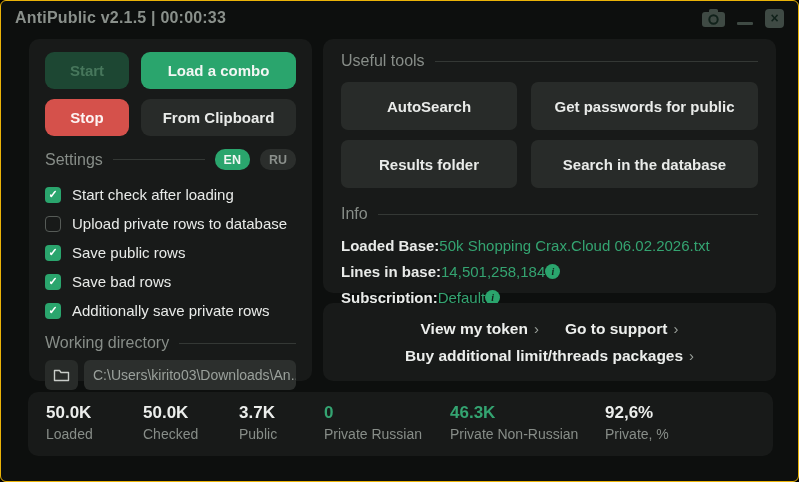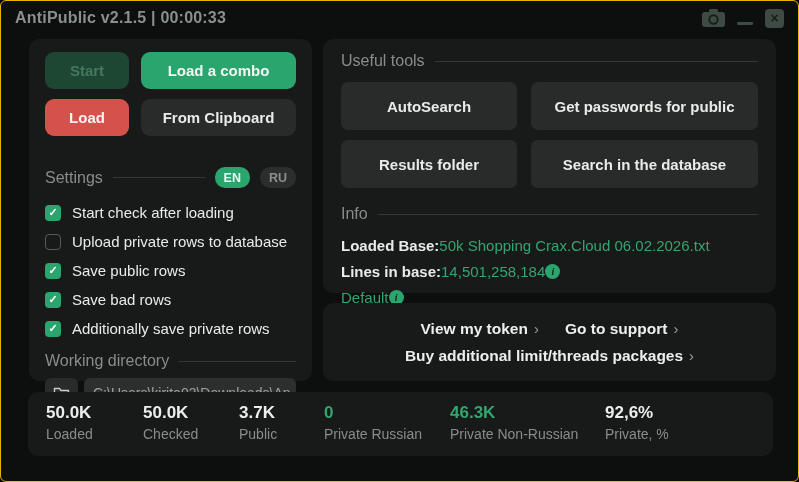--- a/index.html
+++ b/index.html
@@ -25,21 +25,21 @@
   .right-card2{ left:322px; top:302px; width:453px; height:78px; display:flex; flex-direction:column;
     align-items:center; justify-content:center; gap:9px; }
   
   .btn-grid { display:grid; grid-template-columns:84px 1fr; gap:10px 12px; }
   .btn { height:37px; border-radius:9px; display:flex; align-items:center; justify-content:center;
     font-size:15px; font-weight:700; cursor:pointer; }
   .btn-start { background:#1d4733; color:#47775c; }
   .btn-green { background:#2aa56d; color:#f2f6f3; }
   .btn-stop  { background:#d5514b; color:#fdf3f2; }
   .btn-dark  { background:#282b29; color:#e9ebe9; }
-  .divider-row { display:flex; align-items:center; gap:10px; margin-top:31px; }
+  .divider-row { display:flex; align-items:center; gap:10px; margin-top:13px; }
   .divider-label { color:#878d88; font-size:16px; white-space:nowrap; }
   .divider-line { flex:1; height:1px; background:#33،; background:#343835; }
   .lang-pill { height:21px; padding:0 9px; border-radius:10px; font-size:12.5px; font-weight:700;
     display:flex; align-items:center; justify-content:center; }
   .lang-en { background:#2aa56d; color:#f2f6f3; }
   .lang-ru { background:#2b2e2c; color:#8b908c; }
   .cb-list { margin-top:10px; }
   .cb-row { display:flex; align-items:center; gap:11px; height:29px; cursor:pointer; }
   .cb { width:16px; height:16px; border-radius:4px; flex:0 0 auto; display:flex; align-items:center;
     justify-content:center; font-size:11px; font-weight:700; }
@@ -91,21 +91,21 @@
       </span>
       <span class="min-btn"></span>
       <span class="close-btn">×</span>
     </div>
   </div>
 
   <div class="card left-card">
     <div class="btn-grid">
       <div class="btn btn-start">Start</div>
       <div class="btn btn-green">Load a combo</div>
-      <div class="btn btn-stop">Load</div>
+      <div class="btn btn-stop">Stop</div>
       <div class="btn btn-dark">From Clipboard</div>
     </div>
 
     <div class="divider-row">
       <span class="divider-label">Settings</span>
       <span class="divider-line"></span>
       <span class="lang-pill lang-en">EN</span>
       <span class="lang-pill lang-ru">RU</span>
     </div>
 
@@ -174,20 +174,21 @@
       <div class="info-row">
         <span class="info-label">Loaded Base:</span>
         <span class="info-value">50k Shopping Crax.Cloud 06.02.2026.txt</span>
       </div>
       <div class="info-row">
         <span class="info-label">Lines in base:</span>
         <span class="info-value">14,501,258,184</span>
         <span class="info-icon">i</span>
       </div>
       <div class="info-row">
+        <span class="info-label">Subscription:</span>
         <span class="info-value">Default</span>
         <span class="info-icon">i</span>
       </div>
     </div>
   </div>
 
   <div class="card right-card2">
     <div class="link-row">
       <span class="link">
         <span>View my token</span>

